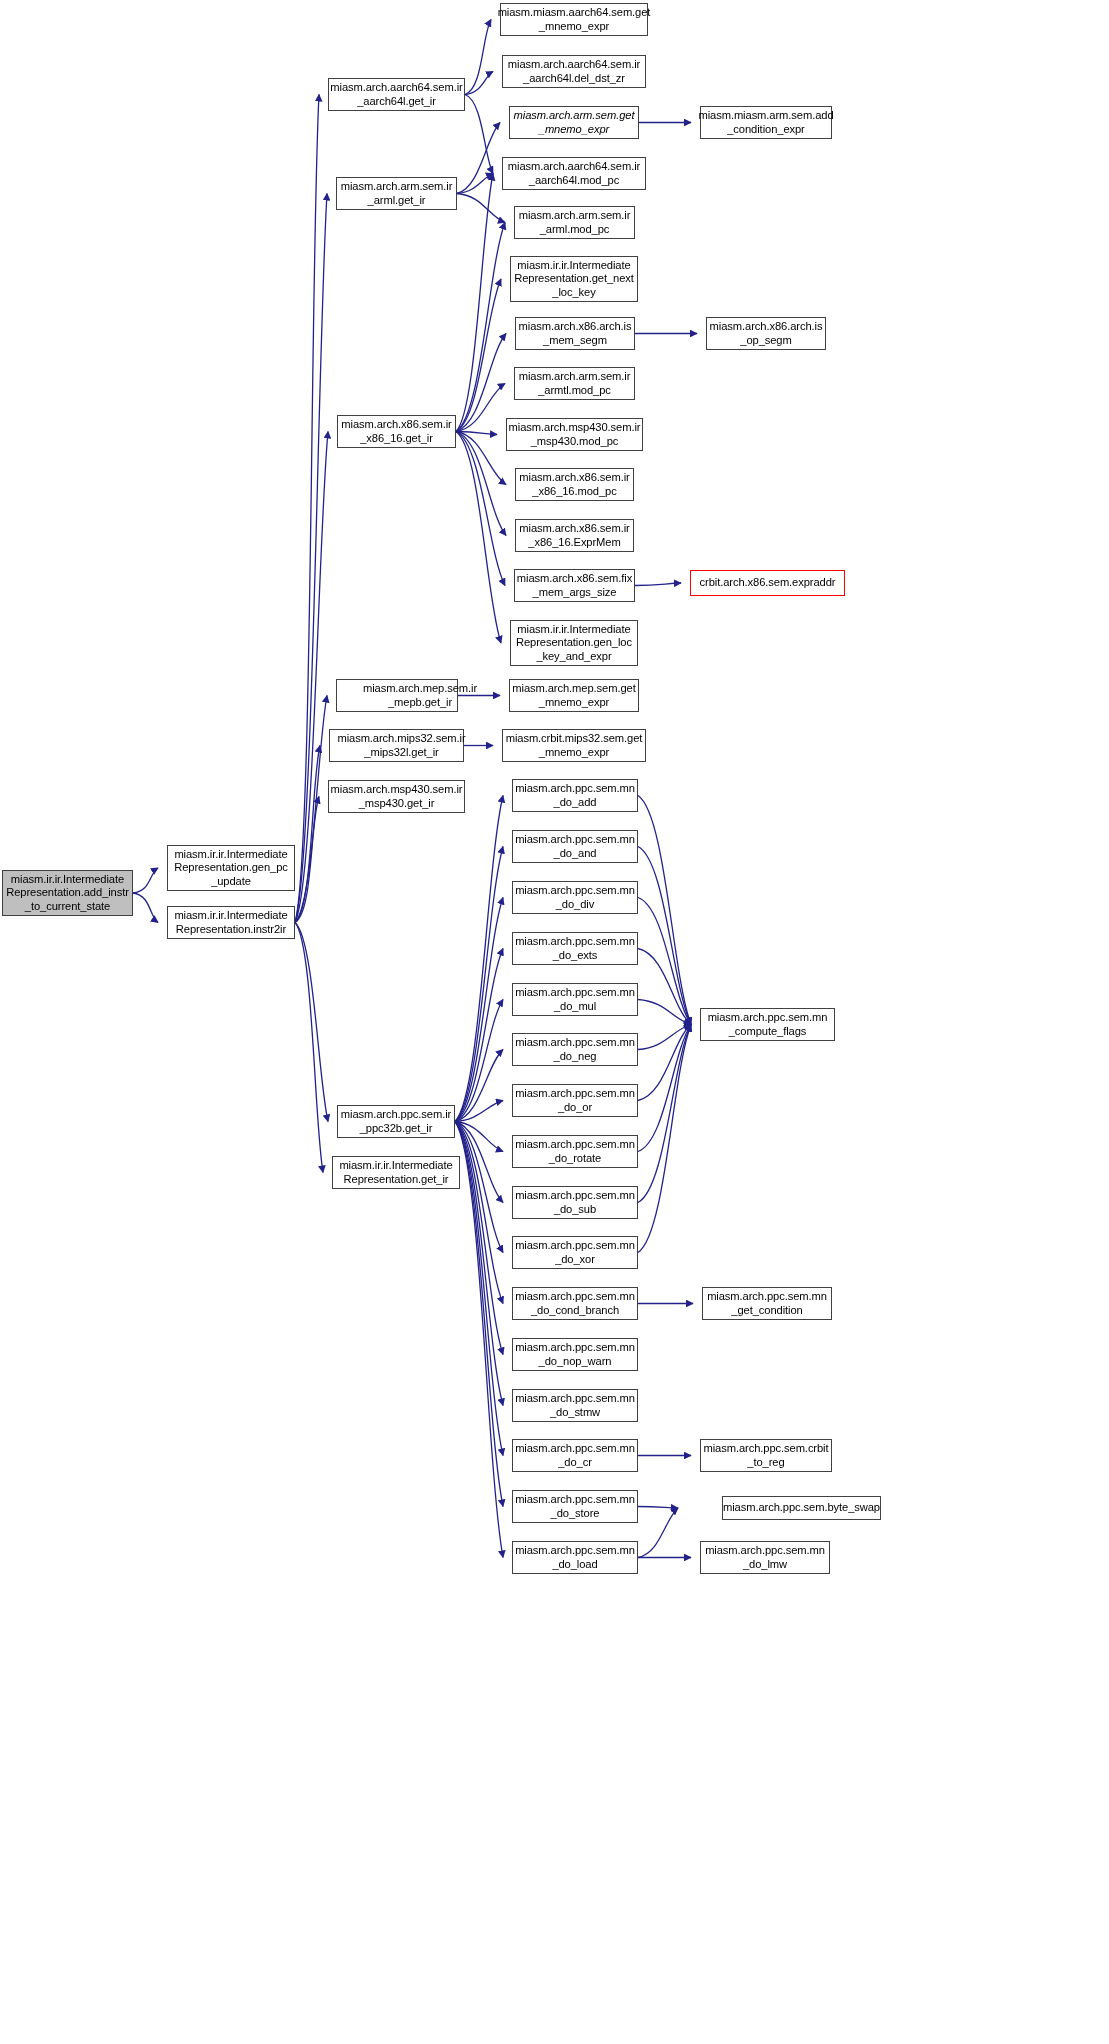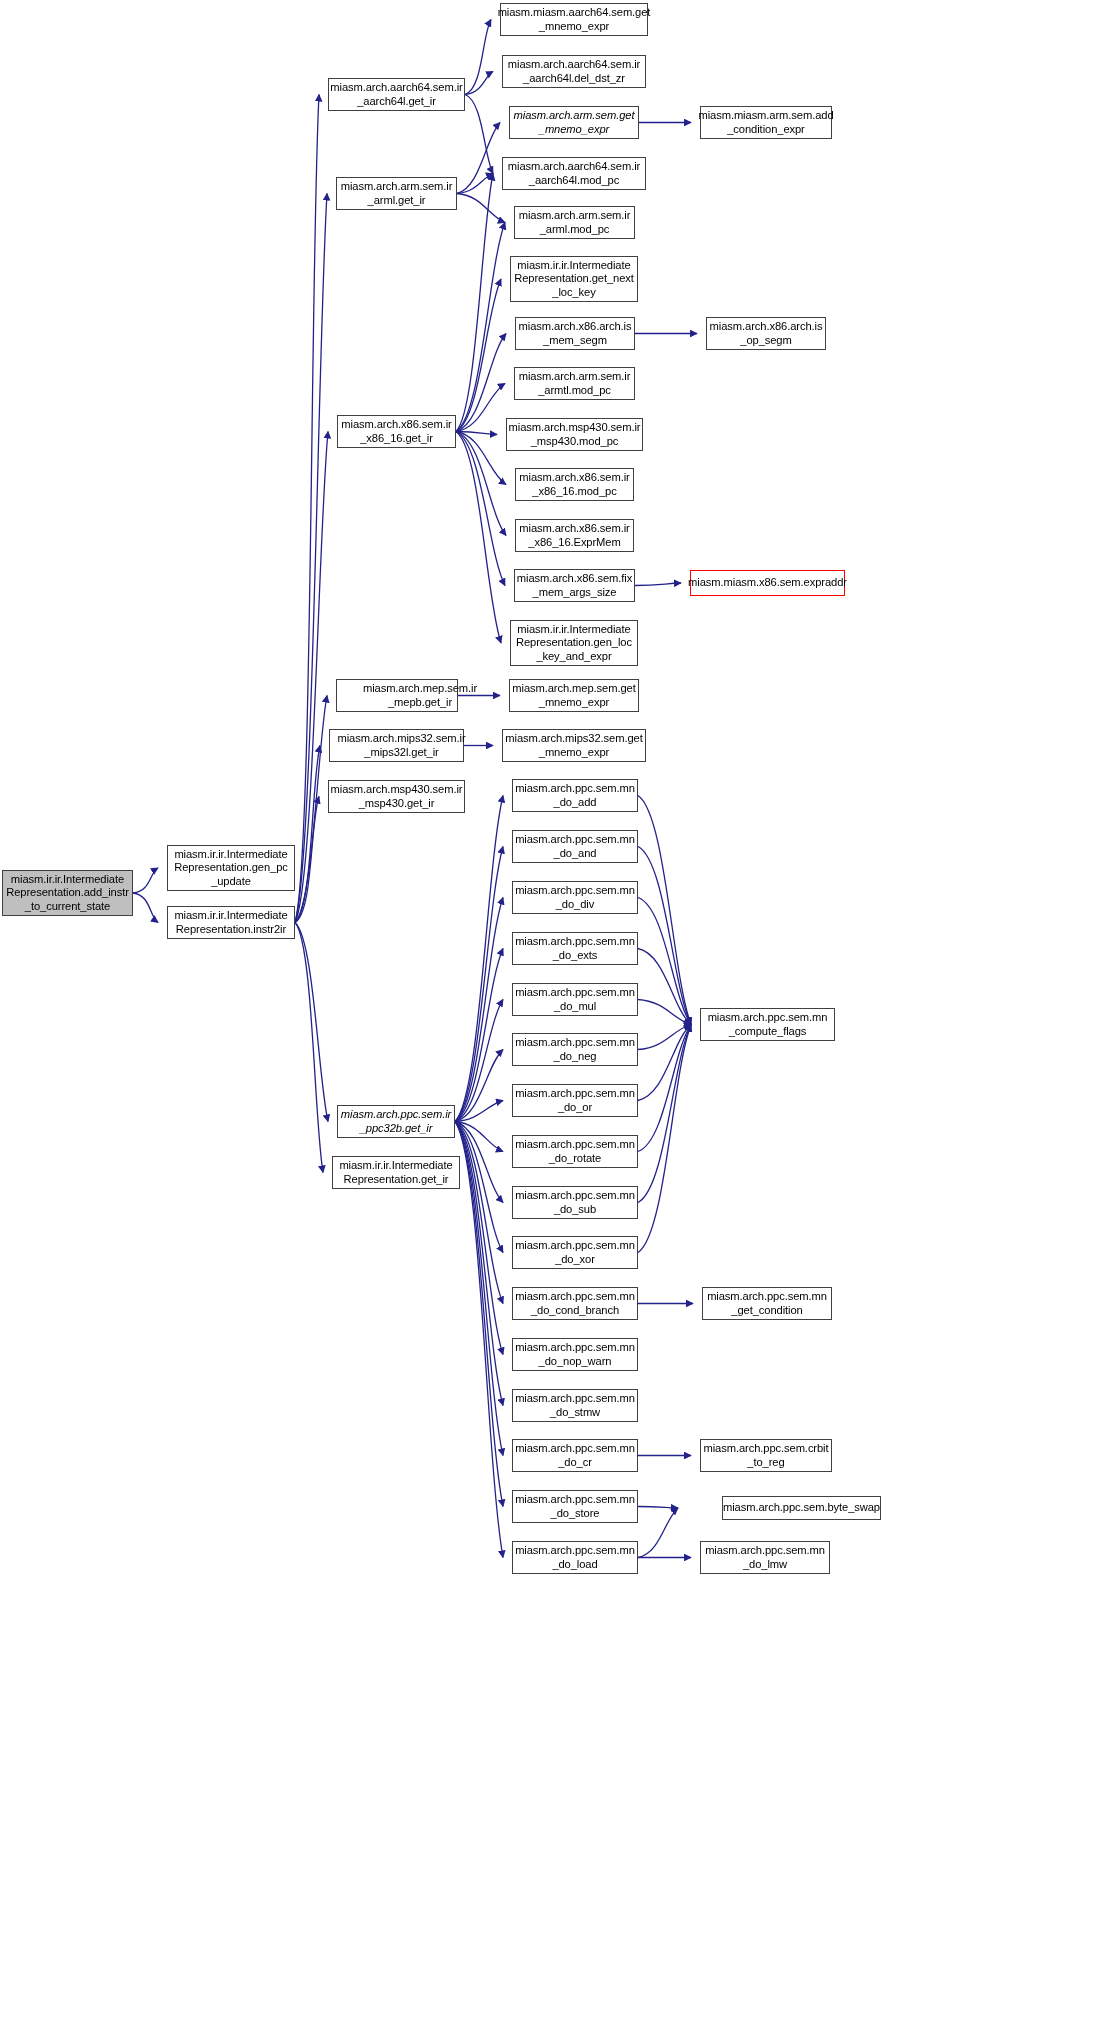--- a/index.html
+++ b/index.html
@@ -136,21 +136,21 @@
       <div class="node" style="left: 336px; top: 177px; width: 121px; height: 33px;">miasm.arch.arm.sem.ir
 _arml.get_ir</div>
       <div class="node" style="left: 337px; top: 415px; width: 119px; height: 33px;">miasm.arch.x86.sem.ir
 _x86_16.get_ir</div>
       <div class="node" style="left: 336px; top: 679px; width: 122px; height: 33px; padding-left: 48px;">miasm.arch.mep.sem.ir
 _mepb.get_ir</div>
       <div class="node" style="left: 329px; top: 729px; width: 135px; height: 33px; padding-left: 12px;">miasm.arch.mips32.sem.ir
 _mips32l.get_ir</div>
       <div class="node" style="left: 328px; top: 780px; width: 137px; height: 33px;">miasm.arch.msp430.sem.ir
 _msp430.get_ir</div>
-      <div class="node" style="left: 337px; top: 1105px; width: 118px; height: 33px; font-style: italic;">miasm.arch.ppc.sem.ir
+      <div class="node" style="left: 337px; top: 1105px; width: 118px; height: 33px;">miasm.arch.ppc.sem.ir
 _ppc32b.get_ir</div>
       <div class="node" style="left: 332px; top: 1156px; width: 128px; height: 33px;">miasm.ir.ir.Intermediate
 Representation.get_ir</div>
       <div class="node" style="left: 500px; top: 3px; width: 148px; height: 33px;">miasm.miasm.aarch64.sem.get
 _mnemo_expr</div>
       <div class="node" style="left: 502px; top: 55px; width: 144px; height: 33px;">miasm.arch.aarch64.sem.ir
 _aarch64l.del_dst_zr</div>
       <div class="node" style="left: 509px; top: 106px; width: 130px; height: 33px; font-style: italic;">miasm.arch.arm.sem.get
 _mnemo_expr</div>
       <div class="node" style="left: 502px; top: 157px; width: 144px; height: 33px;">miasm.arch.aarch64.sem.ir
@@ -172,24 +172,24 @@
 _x86_16.ExprMem</div>
       <div class="node" style="left: 514px; top: 569px; width: 121px; height: 33px;">miasm.arch.x86.sem.fix
 _mem_args_size</div>
       <div class="node" style="left: 510px; top: 620px; width: 128px; height: 46px;">miasm.ir.ir.Intermediate
 Representation.gen_loc
 _key_and_expr</div>
       <div class="node" style="left: 700px; top: 106px; width: 132px; height: 33px;">miasm.miasm.arm.sem.add
 _condition_expr</div>
       <div class="node" style="left: 706px; top: 317px; width: 120px; height: 33px;">miasm.arch.x86.arch.is
 _op_segm</div>
-      <div class="node highlight" style="left: 690px; top: 570px; width: 155px; height: 26px;">miasm.miasm.x86.sem.expraddr</div>
+      <div class="node highlight" style="left: 690px; top: 570px; width: 155px; height: 26px;">crbit.arch.x86.sem.expraddr</div>
       <div class="node" style="left: 509px; top: 679px; width: 130px; height: 33px;">miasm.arch.mep.sem.get
 _mnemo_expr</div>
-      <div class="node" style="left: 502px; top: 729px; width: 144px; height: 33px;">miasm.arch.mips32.sem.get
+      <div class="node" style="left: 502px; top: 729px; width: 144px; height: 33px;">miasm.crbit.mips32.sem.get
 _mnemo_expr</div>
       <div class="node" style="left: 512px; top: 779px; width: 126px; height: 33px;">miasm.arch.ppc.sem.mn
 _do_add</div>
       <div class="node" style="left: 512px; top: 830px; width: 126px; height: 33px;">miasm.arch.ppc.sem.mn
 _do_and</div>
       <div class="node" style="left: 512px; top: 881px; width: 126px; height: 33px;">miasm.arch.ppc.sem.mn
 _do_div</div>
       <div class="node" style="left: 512px; top: 932px; width: 126px; height: 33px;">miasm.arch.ppc.sem.mn
 _do_exts</div>
       <div class="node" style="left: 512px; top: 983px; width: 126px; height: 33px;">miasm.arch.ppc.sem.mn

